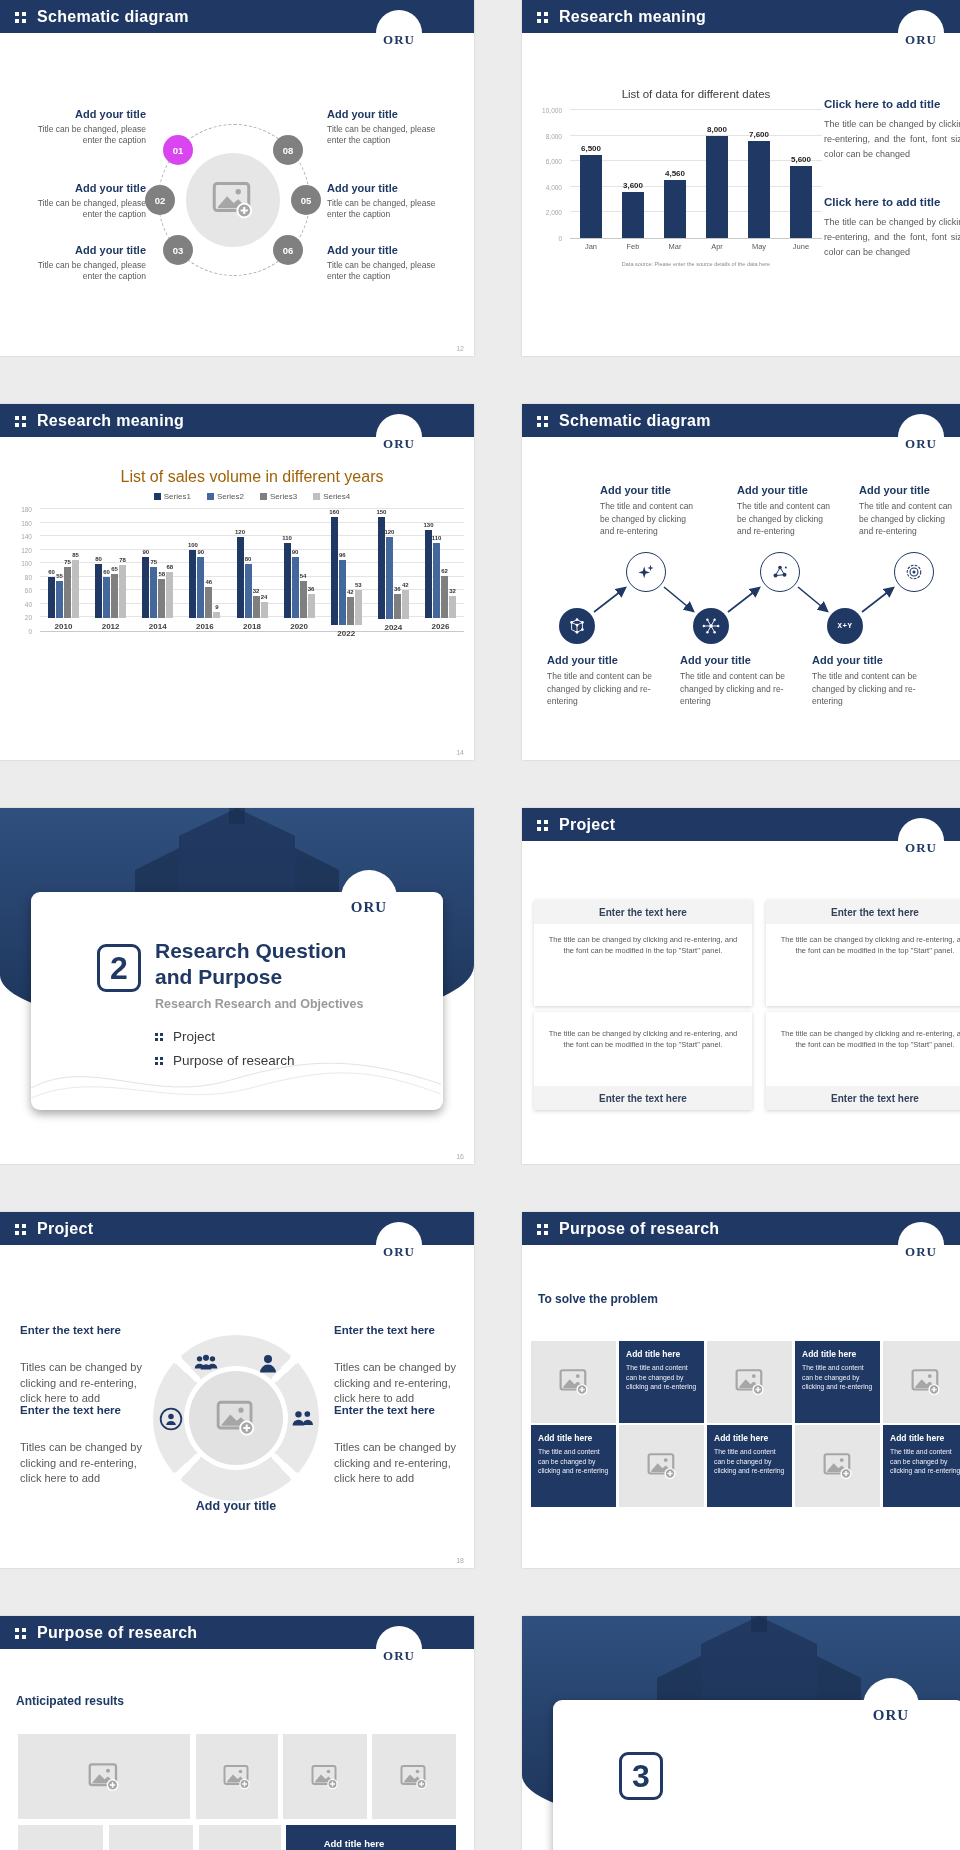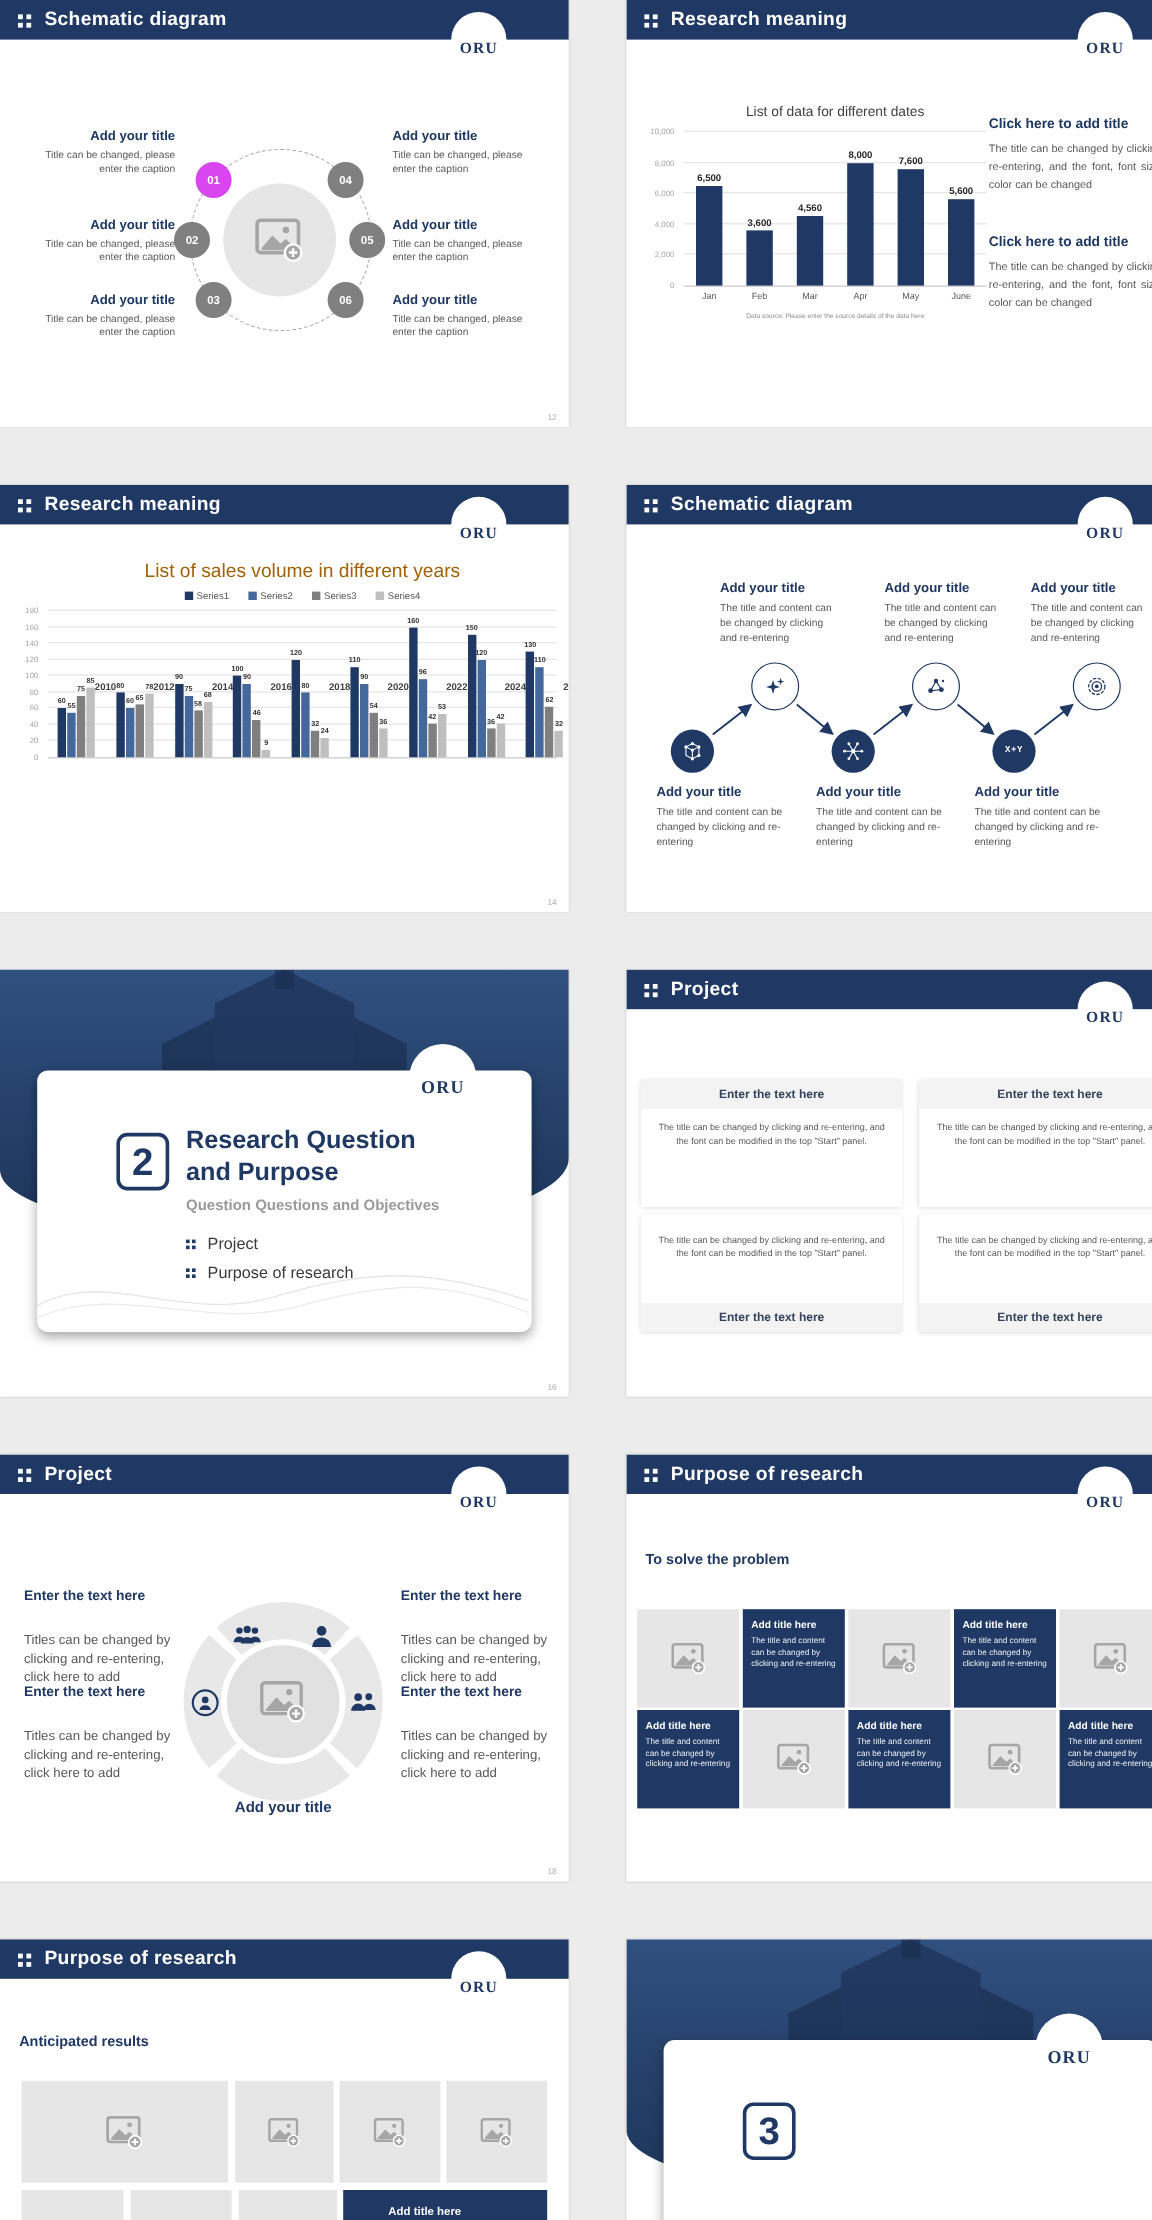--- a/index.html
+++ b/index.html
@@ -39,21 +39,21 @@
   .tb{position:absolute;left:302px;width:162px;}
   .tb-t{font-size:11.5px;font-weight:bold;color:#1f3864;margin-bottom:7px;}
   .tb-b{font-size:9px;color:#595959;line-height:15px;text-align:justify;}
   .chart-b{position:absolute;left:10px;top:64px;width:454px;}
   .cb-title{font-size:16px;color:#a16207;text-align:center;margin-left:30px;}
   .legend{display:flex;justify-content:center;margin:6px 0 8px 30px;gap:16px;}
   .lg-it{display:flex;align-items:center;gap:3px;font-size:8px;color:#595959;}
   .lg-sq{width:7px;height:7px;display:inline-block;}
   .cb-plot{position:relative;margin-left:30px;height:122px;border-bottom:1px solid #c9c9c9;}
   .groups{position:absolute;left:0;right:0;top:0;bottom:0;display:flex;justify-content:space-between;padding:0 8px;}
-  .grp{display:flex;align-items:center;justify-content:flex-end;}
+  .grp{display:flex;flex-direction:column;align-items:center;justify-content:flex-start;}
   .gbars{display:flex;align-items:flex-end;gap:1px;height:122px;}
   .bcol{display:flex;flex-direction:column;align-items:center;justify-content:flex-end;width:7px;}
   .bv{font-size:6px;font-weight:bold;color:#333;white-space:nowrap;margin-bottom:1px;height:7px;line-height:7px;}
   .bbar{width:7px;}
   .gx{font-size:8px;font-weight:bold;color:#404040;margin-top:4px;}
   
   .s15-blk{position:absolute;}
   .s15-blk .blk-c{line-height:12.5px;}
   .pcirc-f{position:absolute;width:36px;height:36px;border-radius:50%;background:#1f3864;display:flex;align-items:center;justify-content:center;}
   .pcirc-o{position:absolute;width:40px;height:40px;border-radius:50%;border:1.5px solid #1f3864;background:#fff;display:flex;align-items:center;justify-content:center;box-sizing:border-box;}
@@ -133,21 +133,21 @@
     <div class="numc navy" style="left:163px;top:135px">
         <span>01</span>
       </div>
     <div class="numc" style="left:145px;top:185px">
         <span>02</span>
       </div>
     <div class="numc" style="left:163px;top:235px">
         <span>03</span>
       </div>
     <div class="numc" style="left:273px;top:135px">
-        <span>04</span>
+        <span>08</span>
       </div>
     <div class="numc" style="left:291px;top:185px">
         <span>05</span>
       </div>
     <div class="numc" style="left:273px;top:235px">
         <span>06</span>
       </div>
     <div class="s12-blk" style="left:18px;top:108px;text-align:right">
       <div class="blk-t">Add your title</div>
       <div class="blk-c">Title can be changed, please enter the caption</div>
@@ -616,21 +616,21 @@
         <rect x="112" y="0" width="16" height="16" fill="#17294d" opacity="0.55"></rect>
         <polygon points="62,40 18,62 18,150 62,150" fill="#142442" opacity="0.5"></polygon>
         <polygon points="178,40 222,62 222,150 178,150" fill="#142442" opacity="0.5"></polygon>
       </svg>
     </div>
     <div class="sec-card">
       <div class="sec-num">2</div>
       <div class="sec-text">
         <div class="sec-h">Research Question</div>
         <div class="sec-h">and Purpose</div>
-        <div class="sec-sub">Question Questions and Objectives</div>
+        <div class="sec-sub">Research Research and Objectives</div>
         <div class="sec-bul">
           <div class="sb">
               <span class="dots-n"></span>
               <span>Project</span>
             </div>
           <div class="sb">
               <span class="dots-n"></span>
               <span>Purpose of research</span>
             </div>
         </div>

